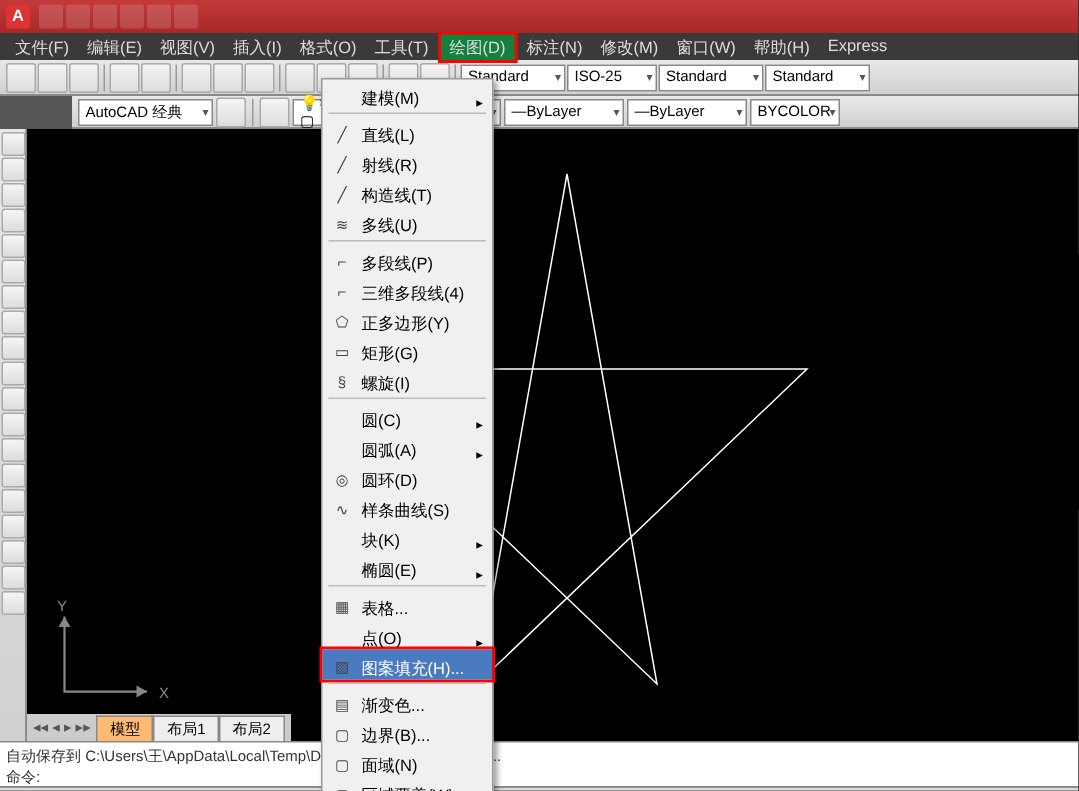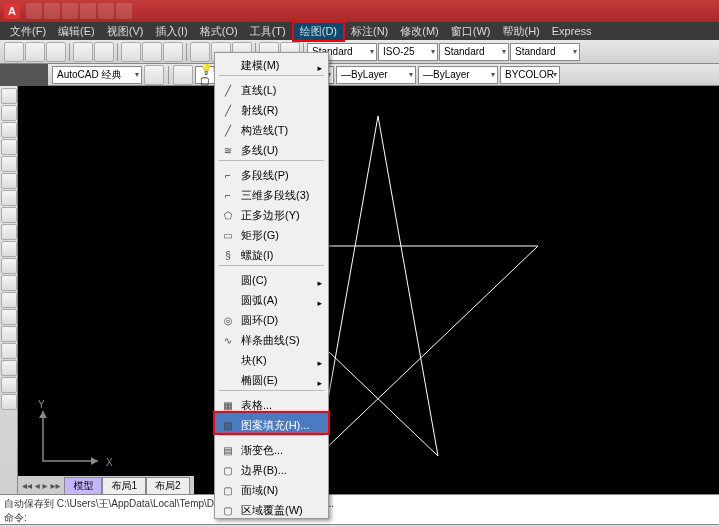--- a/index.html
+++ b/index.html
@@ -3,38 +3,38 @@
 <meta charset="utf-8">
 <style>
 * { margin: 0; padding: 0; box-sizing: border-box; font-family: "Microsoft YaHei", sans-serif; }
 body { width: 719px; height: 527px; background: #555; overflow: hidden; font-size: 11px; }
 .titlebar { height: 22px; background: linear-gradient(#c43a3a,#a82828); display: flex; align-items: center; padding: 0 4px; }
 .app-logo { width: 16px; height: 16px; background: #d33; color: #fff; display: flex; align-items: center; justify-content: center; font-weight: bold; border-radius: 2px; }
 .qat { display: flex; gap: 2px; margin-left: 6px; }
 .qat-btn { width: 16px; height: 16px; background: rgba(255,255,255,.15); border-radius: 2px; }
 .menubar { height: 18px; background: #3a3a3a; display: flex; align-items: center; padding: 0 4px; color: #ddd; }
 .menu-item { padding: 1px 6px; cursor: pointer; position: relative; }
-.menu-item.active { background: #0c4a6e; }
+.menu-item.active { background: #15803d; }
 .red-box { border: 2px solid red; }
 .toolbar-row { height: 24px; background: linear-gradient(#e8e8e8,#d0d0d0); border-bottom: 1px solid #888; display: flex; align-items: center; padding: 0 4px; gap: 1px; }
 .tbtn { width: 20px; height: 20px; background: linear-gradient(#f5f5f5,#ddd); border: 1px solid #aaa; border-radius: 2px; display: flex; align-items: center; justify-content: center; }
 .tsep { width: 1px; height: 18px; background: #999; margin: 0 2px; }
 .combo { height: 18px; background: #fff; border: 1px solid #888; padding: 0 14px 0 4px; display: flex; align-items: center; font-size: 10px; position: relative; }
 .combo::after { content: "▾"; position: absolute; right: 2px; font-size: 8px; color: #555; }
 .workspace-row { height: 22px; background: linear-gradient(#e8e8e8,#d0d0d0); border-bottom: 1px solid #888; display: flex; align-items: center; padding: 0 4px; gap: 2px; margin-left: 48px; }
 .main { display: flex; height: 408px; position: relative; }
 .left-tools { width: 18px; background: linear-gradient(#e8e8e8,#d0d0d0); border-right: 1px solid #888; display: flex; flex-direction: column; gap: 1px; padding: 2px 1px; }
 .ltbtn { width: 16px; height: 16px; background: linear-gradient(#f5f5f5,#ddd); border: 1px solid #aaa; border-radius: 2px; }
 .model-space { flex: 1; background: #000; position: relative; }
 .star { position: absolute; top: 20px; left: 180px; }
 .ucs { position: absolute; bottom: 18px; left: 10px; color: #888; font-size: 10px; }
 .ucs svg { display: block; }
 .tabs { position: absolute; bottom: 0; left: 0; height: 18px; background: #ccc; display: flex; align-items: center; font-size: 10px; padding: 0 4px; gap: 0; }
 .tab { padding: 1px 8px; background: #eee; border: 1px solid #888; border-bottom: none; }
-.tab.active { background: #c4b5fd; }
+.tab.active { background: #fdba74; }
 .ctx-menu { position: absolute; top: 52px; left: 214px; width: 115px; background: #f0f0f0; border: 1px solid #999; box-shadow: 2px 2px 4px rgba(0,0,0,.4); font-size: 11px; z-index: 100; }
 .ctx-row { height: 20px; display: flex; align-items: flex-end; padding: 0 4px; cursor: pointer; position: relative; }
 .ctx-row.sub::after { content: "▸"; position: absolute; right: 6px; font-size: 9px; }
 .ctx-row.highlight { background: #4a7abf; color: #fff; }
 .ctx-icon { width: 18px; height: 16px; margin-right: 4px; display: flex; align-items: center; justify-content: center; font-size: 10px; color: #444; }
 .ctx-sep { height: 1px; background: #bbb; margin: 2px 4px; }
 .red-box2 { border: 2px solid red; margin: -2px; }
 .cmdline { height: 30px; background: #fff; border-top: 1px solid #888; font-size: 10px; padding: 2px 4px; color: #333; font-family: monospace; }
 .statusbar { height: 20px; background: linear-gradient(#ddd,#bbb); border-top: 1px solid #888; }
 </style>
@@ -183,21 +183,21 @@
       <span class="ctx-icon">≋</span>
       <span>多线(U)</span>
     </div>
     <div class="ctx-sep"></div>
     <div class="ctx-row">
       <span class="ctx-icon">⌐</span>
       <span>多段线(P)</span>
     </div>
     <div class="ctx-row">
       <span class="ctx-icon">⌐</span>
-      <span>三维多段线(3)</span>
+      <span>三维多段线(4)</span>
     </div>
     <div class="ctx-row">
       <span class="ctx-icon">⬠</span>
       <span>正多边形(Y)</span>
     </div>
     <div class="ctx-row">
       <span class="ctx-icon">▭</span>
       <span>矩形(G)</span>
     </div>
     <div class="ctx-row">
@@ -226,20 +226,24 @@
       <span>块(K)</span>
     </div>
     <div class="ctx-row sub">
       <span class="ctx-icon"></span>
       <span>椭圆(E)</span>
     </div>
     <div class="ctx-sep"></div>
     <div class="ctx-row">
       <span class="ctx-icon">▦</span>
       <span>表格...</span>
+    </div>
+    <div class="ctx-row sub">
+      <span class="ctx-icon"></span>
+      <span>点(O)</span>
     </div>
     <div class="red-box2">
       <div class="ctx-row highlight">
         <span class="ctx-icon">▨</span>
         <span>图案填充(H)...</span>
       </div>
     </div>
     <div class="ctx-sep"></div>
     <div class="ctx-row">
       <span class="ctx-icon">▤</span>

